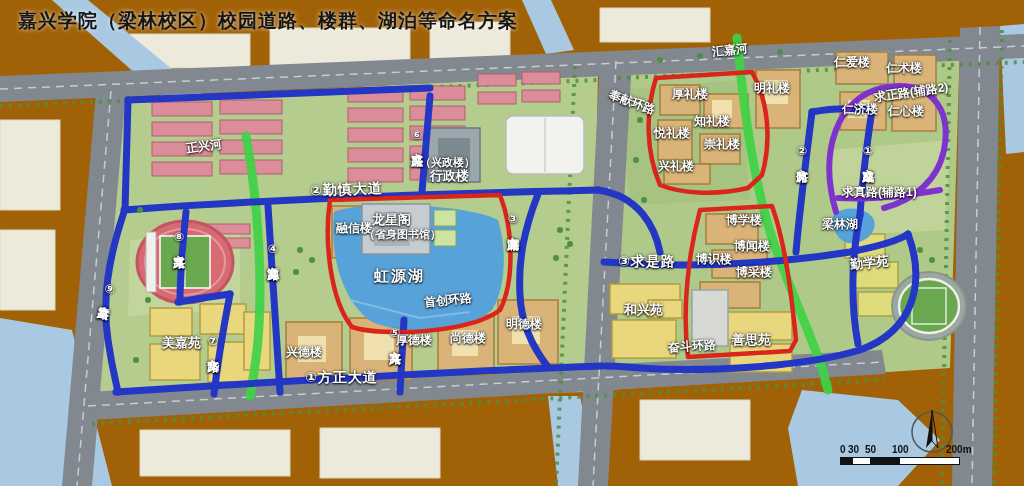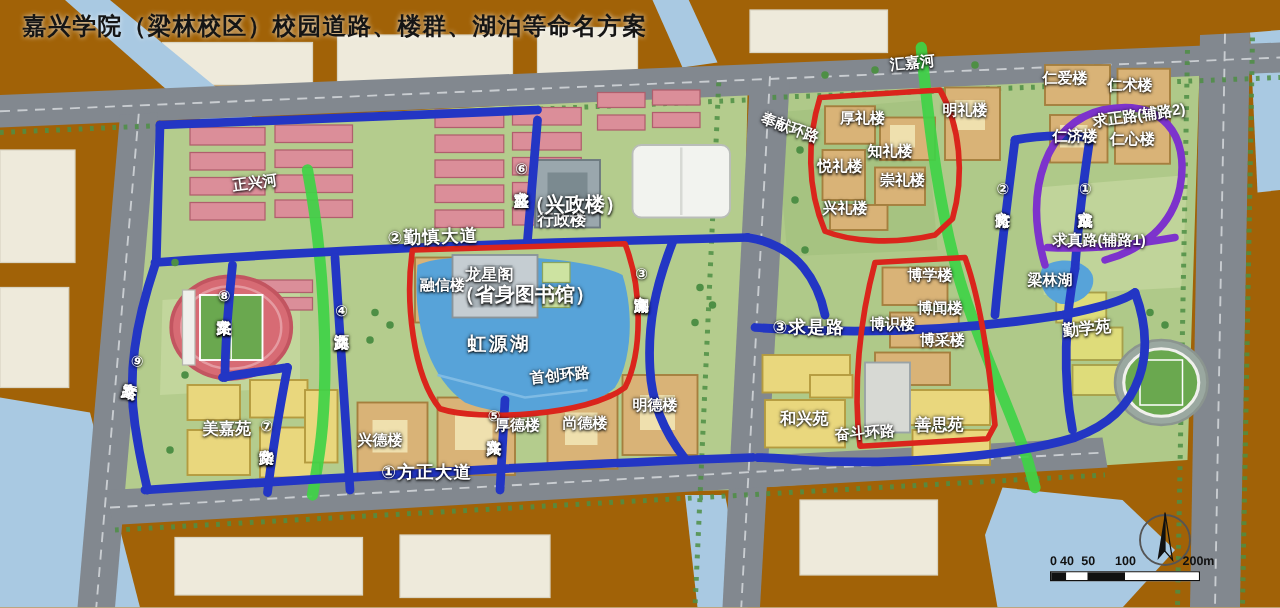--- a/index.html
+++ b/index.html
@@ -16,21 +16,21 @@
   }
   .lbl{
     position:absolute;color:#fff;font-weight:bold;font-size:12px;line-height:1.1;
     white-space:nowrap;
     text-shadow:0 1px 2px rgba(0,0,0,.95),0 0 3px rgba(0,0,0,.75);
     pointer-events:none;
   }
   .lbl-v{writing-mode:vertical-rl;letter-spacing:1px;}
   .lbl-lg{font-size:15px;letter-spacing:2px;}
   .lbl-md{font-size:14px;letter-spacing:1px;}
-  .lbl-sm{font-size:16px;text-align:center;}
+  .lbl-sm{font-size:11px;text-align:center;}
   .scalebar{position:absolute;left:840px;top:444px;width:130px;color:#111;}
   .scalebar .ticks{position:relative;height:12px;font-size:10px;font-weight:bold;}
   .scalebar .ticks span{position:absolute;top:0;}
   .scalebar .bar{position:relative;margin-top:1px;height:6px;border:1px solid #111;background:#fff;width:118px;}
   .scalebar .seg{position:absolute;top:0;height:6px;}
   .seg-b{background:#111;}
   .seg-w{background:#fff;}
 </style>
 </head>
 <body>
@@ -339,28 +339,28 @@
 <span class="lbl" style="left:886px;top:62px;">仁术楼</span>
 <span class="lbl" style="left:842px;top:103px;">仁济楼</span>
 <span class="lbl" style="left:888px;top:105px;">仁心楼</span>
 
 <span class="lbl" style="left:726px;top:214px;">博学楼</span>
 <span class="lbl" style="left:734px;top:240px;">博闻楼</span>
 <span class="lbl" style="left:696px;top:253px;">博识楼</span>
 <span class="lbl" style="left:736px;top:266px;">博采楼</span>
 
 <span class="lbl" style="left:162px;top:336px;font-size:13px;">美嘉苑</span>
-<span class="lbl" style="left:624px;top:303px;font-size:13px;margin-top:25px;">和兴苑</span>
+<span class="lbl" style="left:624px;top:303px;font-size:13px;">和兴苑</span>
 <span class="lbl" style="left:732px;top:333px;font-size:13px;">善思苑</span>
 <span class="lbl" style="left:850px;top:256px;font-size:13px;transform:rotate(-6deg);">勤学苑</span>
 
 <div class="scalebar">
   <div class="ticks">
     <span style="left:0px;">0</span>
-    <span style="left:8px;">40</span>
+    <span style="left:8px;">30</span>
     <span style="left:25px;">50</span>
     <span style="left:52px;">100</span>
     <span style="left:106px;">200m</span>
   </div>
   <div class="bar">
     <div class="seg seg-b" style="left:0px;width:12px;"></div>
     <div class="seg seg-w" style="left:12px;width:17px;"></div>
     <div class="seg seg-b" style="left:29px;width:30px;"></div>
     <div class="seg seg-w" style="left:59px;width:59px;"></div>
   </div>

